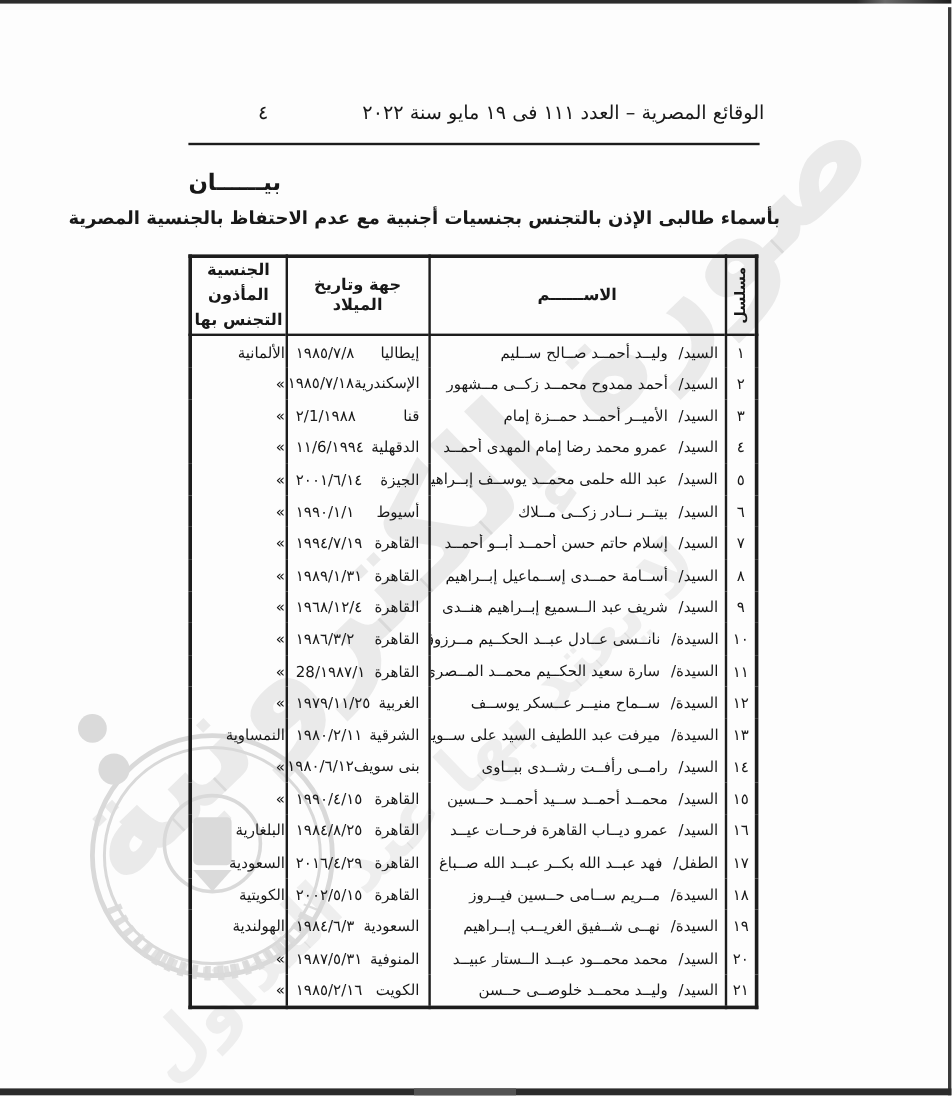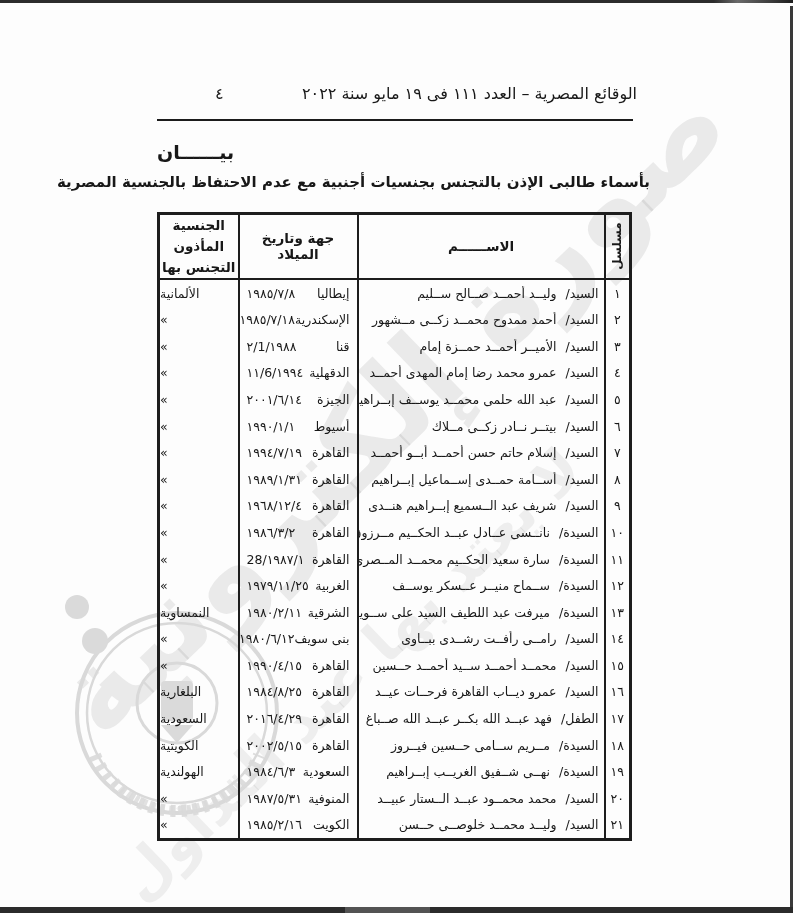--- a/index.html
+++ b/index.html
@@ -83,21 +83,21 @@
   }
   td.serial-cell{text-align:center;font-size:12.5px;}
   td.name-cell .name-wrap{
     display:flex;direction:rtl;align-items:center;gap:9px;
     padding:0 5px;white-space:nowrap;overflow:hidden;
   }
   td.birth-cell .birth-wrap{
     display:flex;direction:rtl;justify-content:space-between;align-items:center;
     padding:0 7px;white-space:nowrap;overflow:hidden;
   }
-  td.nat-cell{text-align:left;white-space:nowrap;}
+  td.nat-cell{text-align:right;white-space:nowrap;}
 </style>
 </head>
 <body>
 
 <div class="watermark">
   <div class="wm-text-1">صورة إلكترونية</div>
   <div class="wm-text-2">لا يعتد بها عند التداول</div>
   <svg class="wm-seal" width="240" height="260" viewBox="0 0 240 260">
     <g fill="none" stroke="#d9d9d9">
       <circle cx="122" cy="128" r="100" stroke-width="4"></circle>

